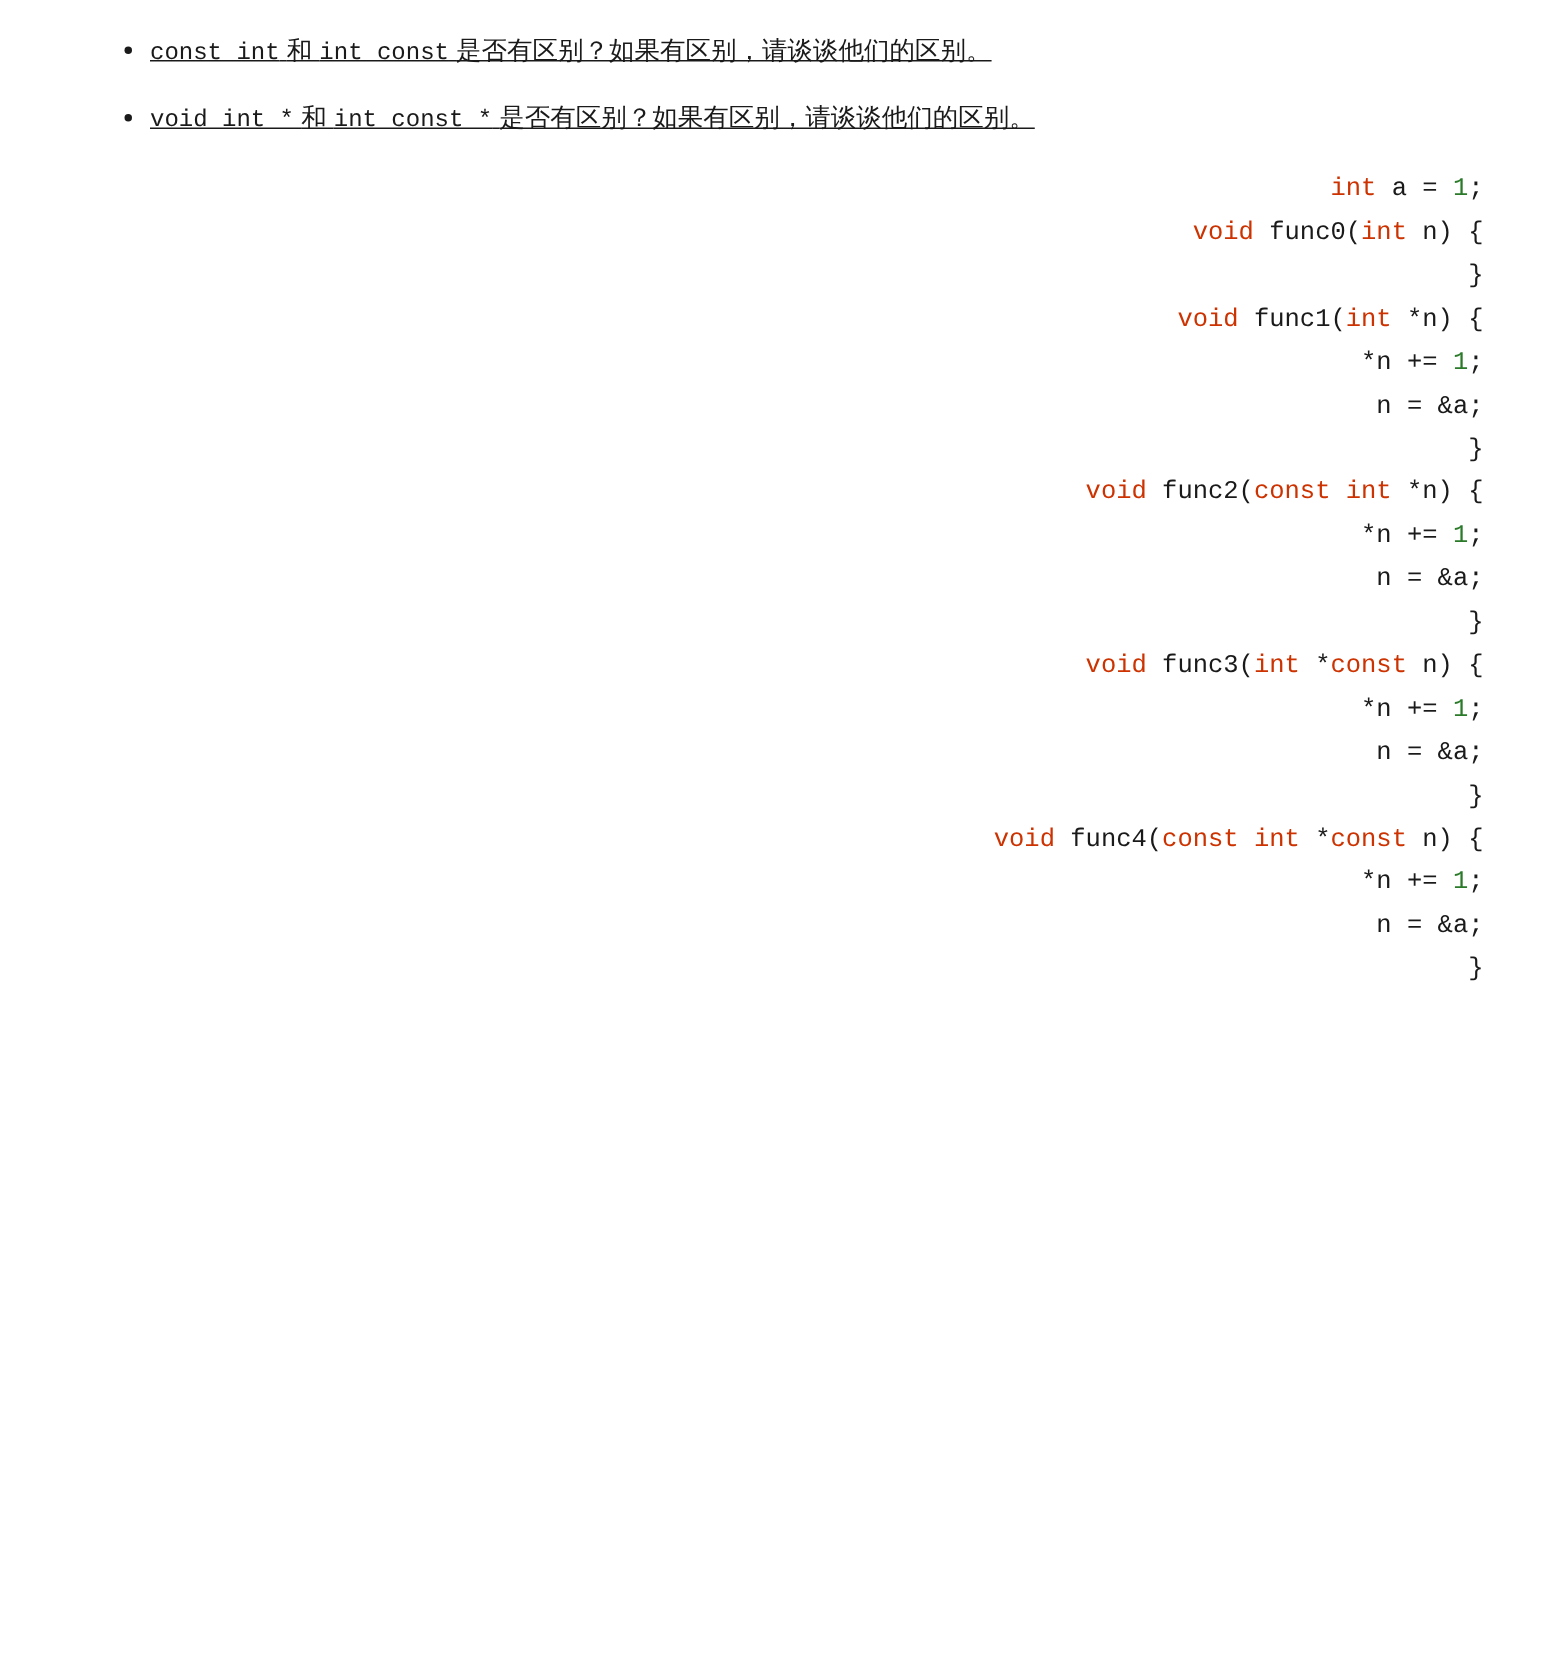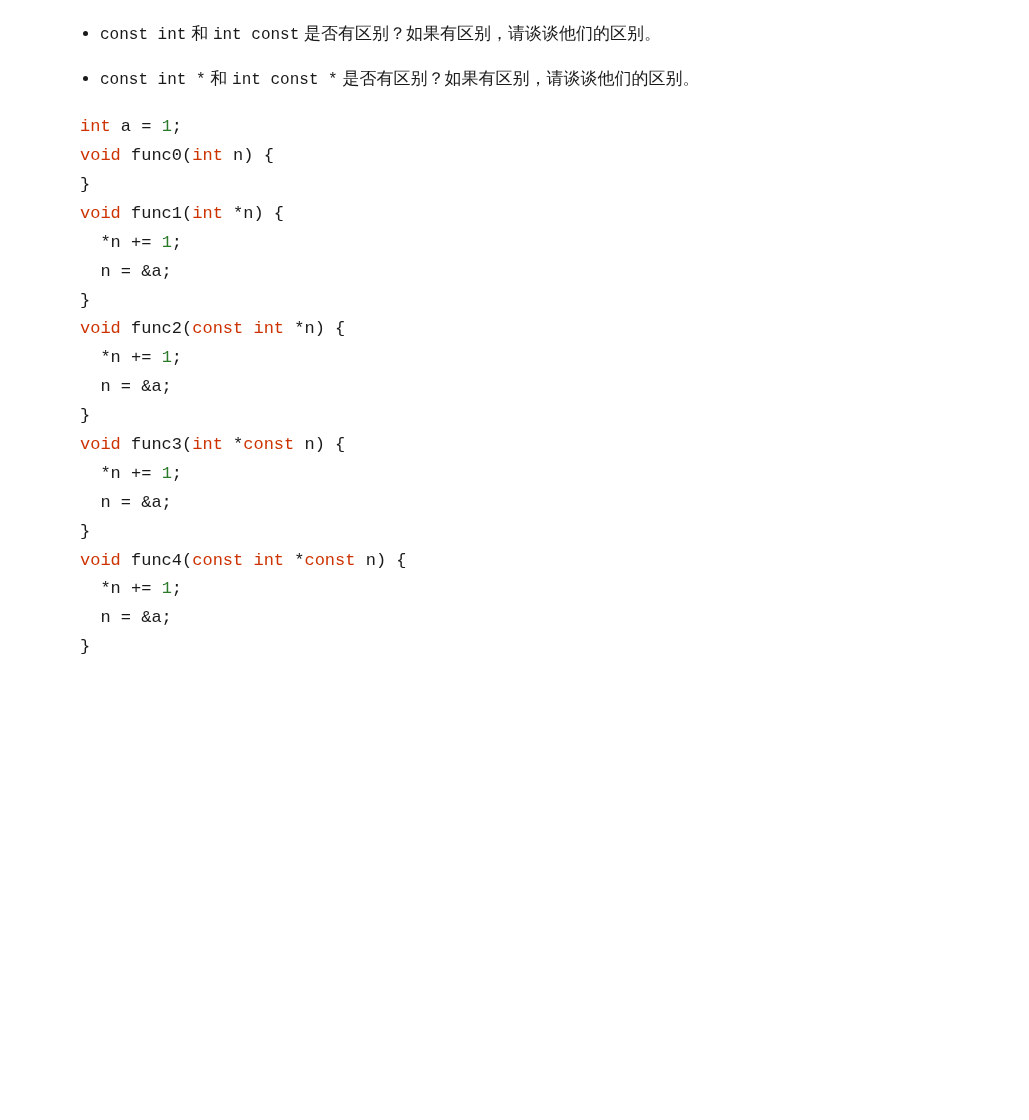--- a/index.html
+++ b/index.html
@@ -15,39 +15,41 @@
       color: #1a1a1a;
       padding: 20px 40px;
       width: 1029px;
       min-height: 1120px;
     }
 
     .bullet-list {
       list-style: disc;
       padding-left: 60px;
       margin-bottom: 20px;
+      text-decoration: underline;
     }
 
     .bullet-list li {
       margin-bottom: 16px;
       line-height: 1.6;
       font-size: 17px;
     }
 
     .code-inline {
       font-family: 'Courier New', Courier, monospace;
       font-size: 16px;
     }
 
     .code-block {
       font-family: 'Courier New', Courier, monospace;
       font-size: 17px;
       line-height: 1.7;
       margin-top: 10px;
       padding-left: 40px;
+      text-align: right;
     }
 
     .code-block .line {
       display: block;
       white-space: pre;
     }
 
     .kw { color: #cc3300; font-weight: normal; }      
     .num { color: #2a7a2a; }                           
     .punc { color: #1a1a1a; }                          
@@ -57,21 +59,21 @@
 <body>
 
 <ul class="bullet-list">
   <li>
     <span class="code-inline">const int</span>
     <span> 和 </span>
     <span class="code-inline">int const</span>
     <span> 是否有区别？如果有区别，请谈谈他们的区别。</span>
   </li>
   <li>
-    <span class="code-inline">const int *</span>
+    <span class="code-inline">void int *</span>
     <span> 和 </span>
     <span class="code-inline">int const *</span>
     <span> 是否有区别？如果有区别，请谈谈他们的区别。</span>
   </li>
 </ul>
 
 <div class="code-block">
 
   <span class="line"><span class="kw">int</span><span class="ident"> a = </span><span class="num">1</span><span class="punc">;</span></span>
 

